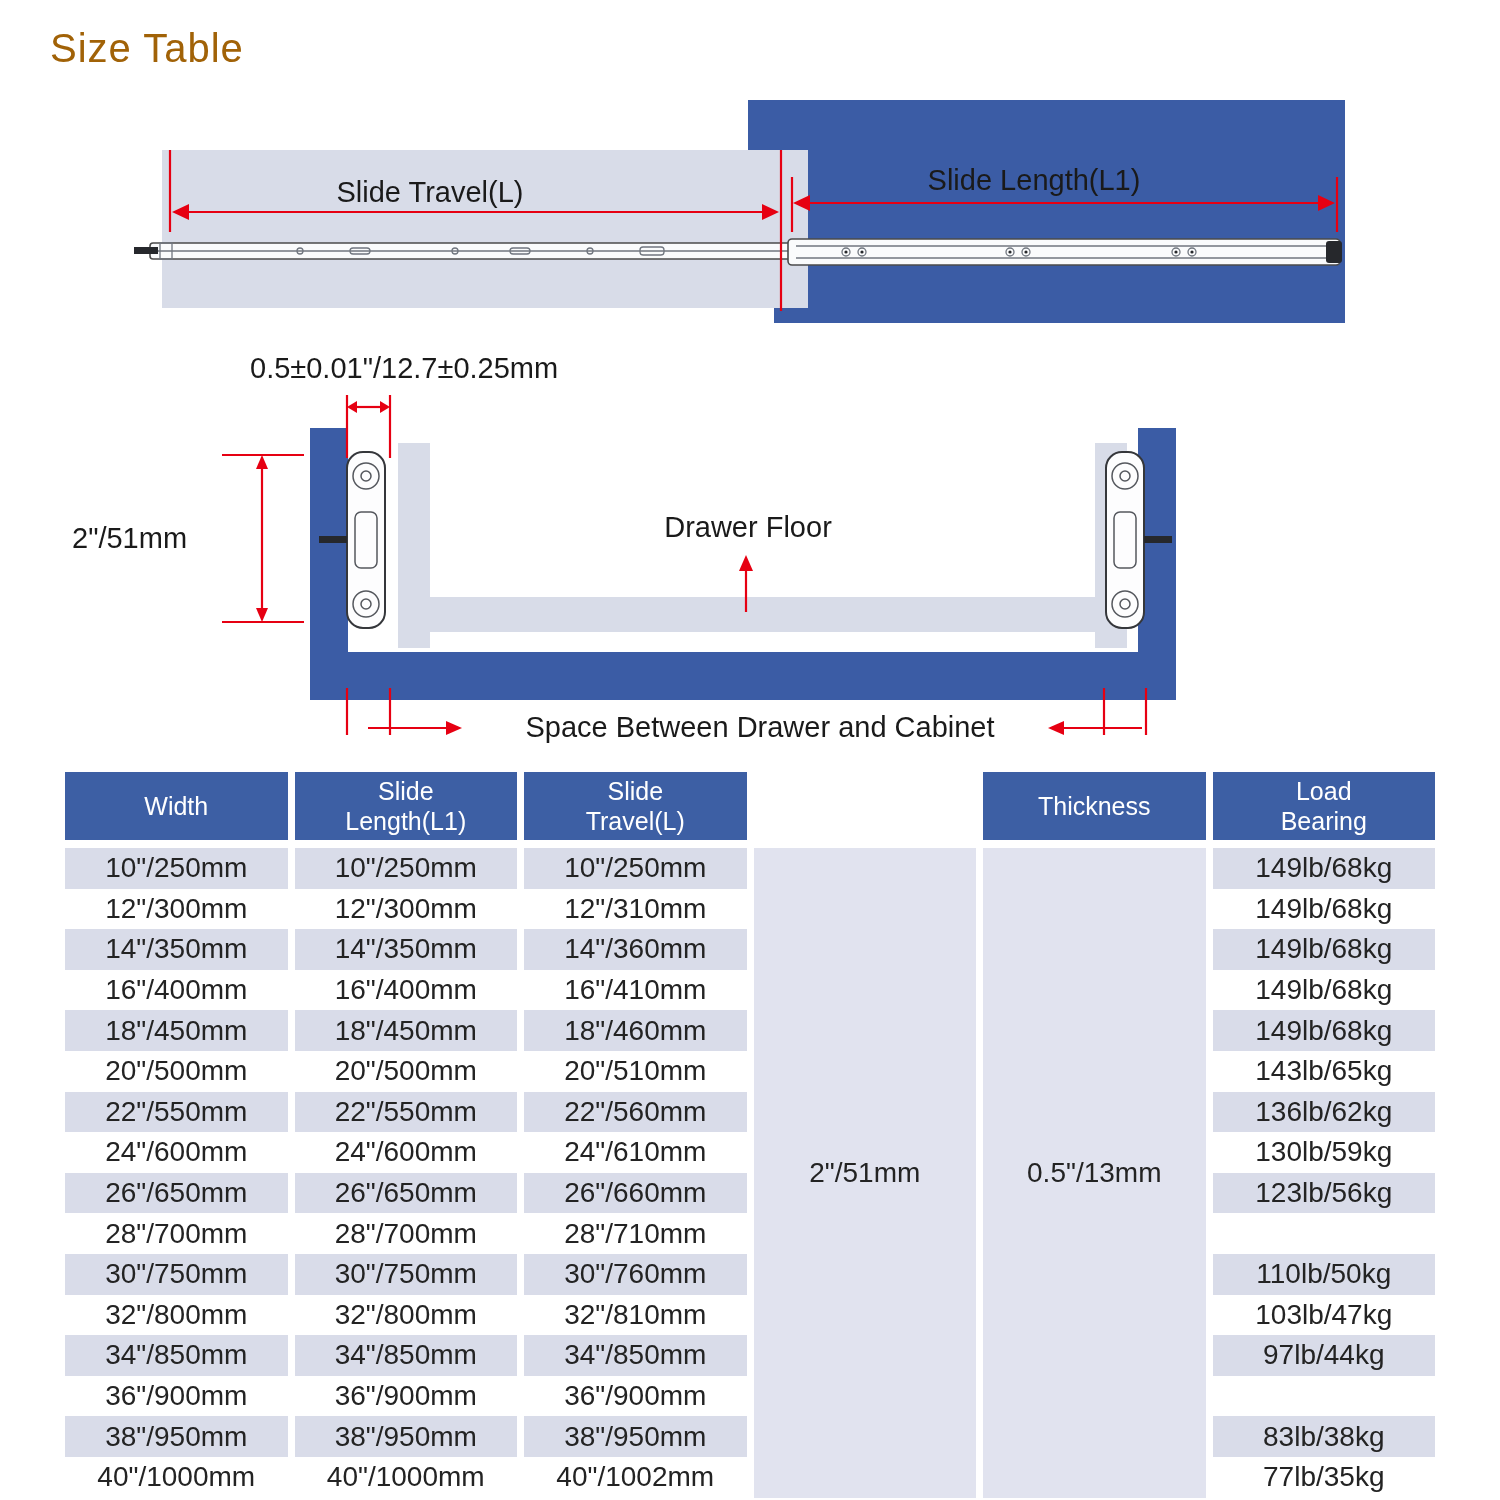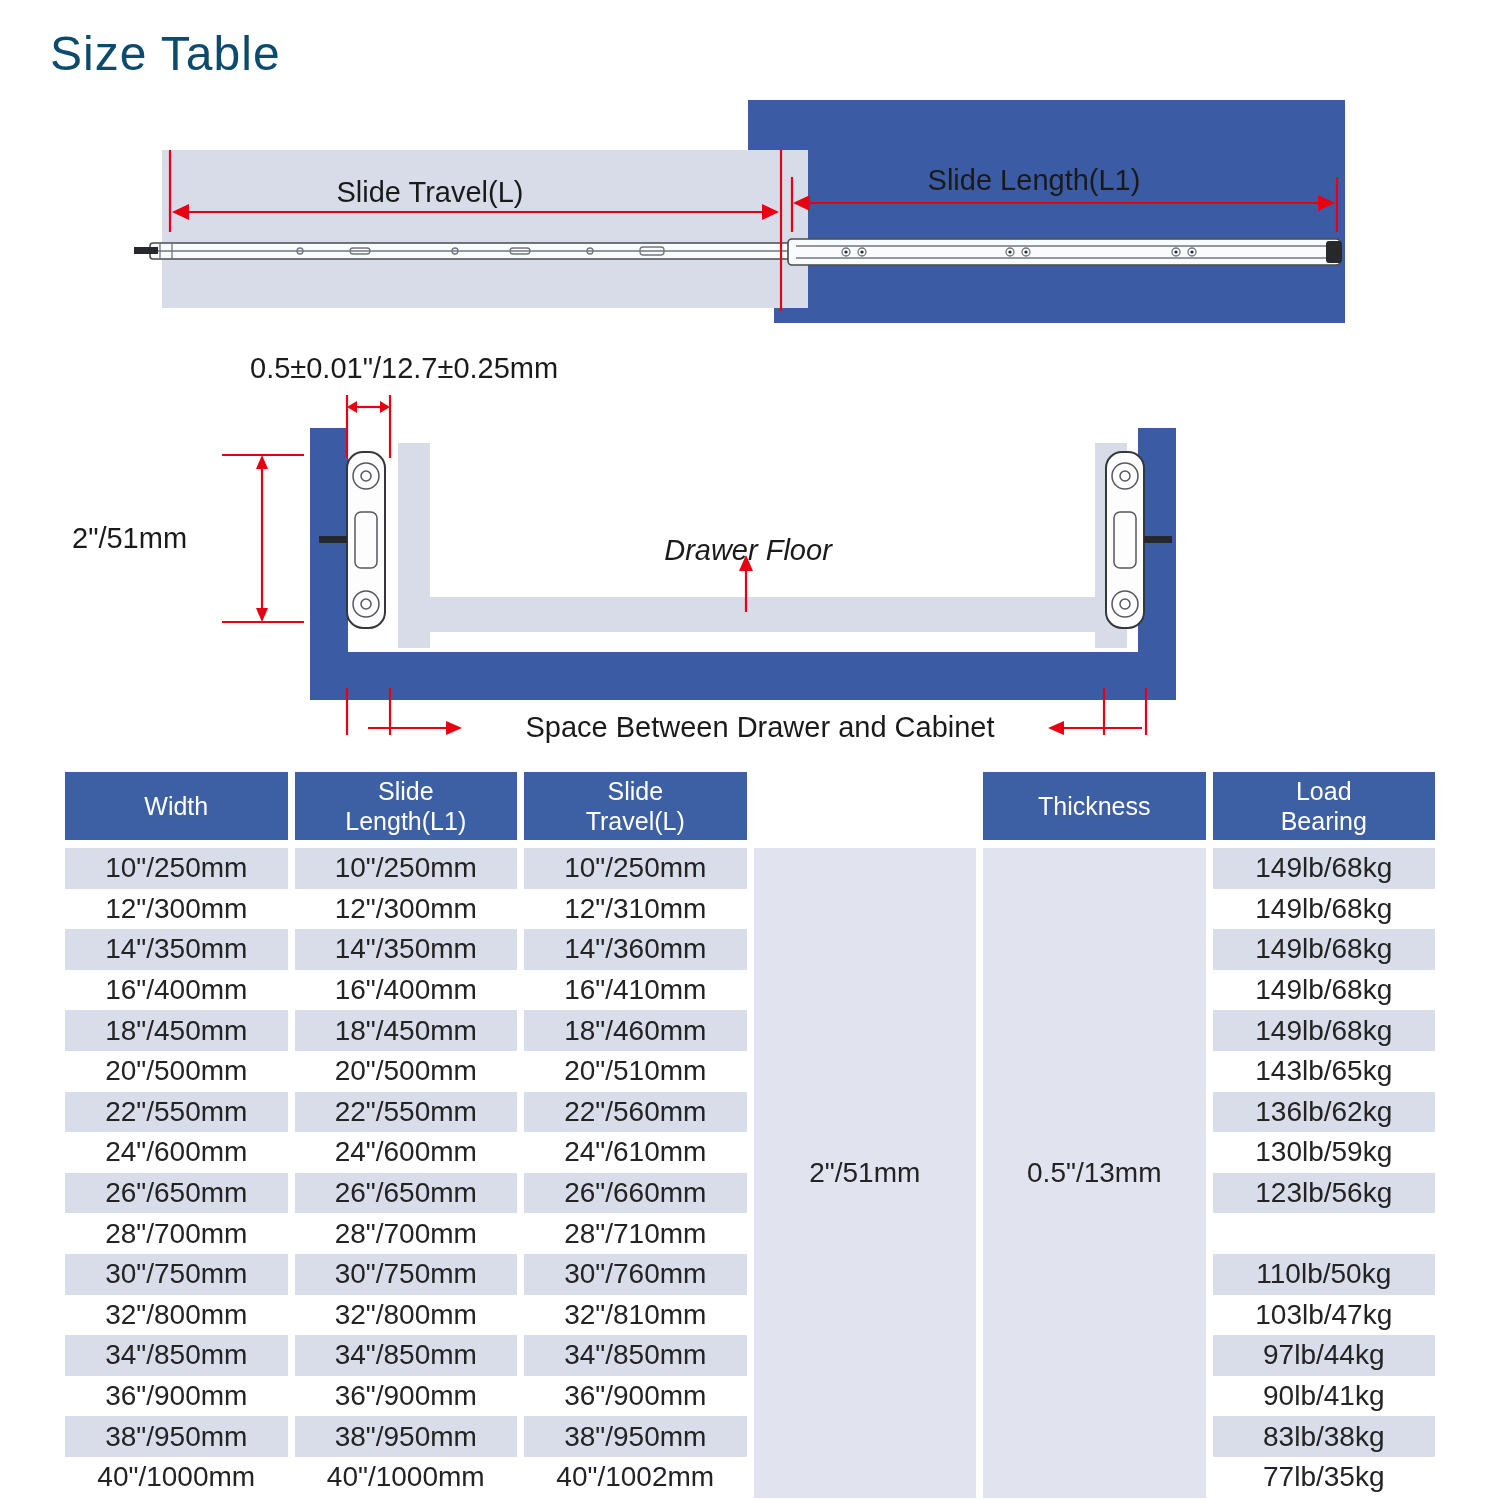--- a/index.html
+++ b/index.html
@@ -6,21 +6,21 @@
   html,body { background:#fff; }
   body {
     width:1500px; height:1500px; position:relative; overflow:hidden;
     font-family:"Liberation Sans", sans-serif; color:#222;
   }
   :root{
     --blue:#3b5ca5; --gray:#d8dce8; --header:#3d5fa4;
     --stripe:#d9dce9; --merged:#e1e3ef; --red:#e60012; --ink:#1a1a1a;
   }
   .abs{ position:absolute; }
-  #title{ left:50px; top:26px; font-size:48px; color:#0c4a6e; letter-spacing:1px; }
+  #title{ left:50px; top:26px; font-size:40px; color:#a16207; letter-spacing:1px; }
 
   .dlabel{ position:absolute; font-size:29px; color:var(--ink); white-space:nowrap; }
   .centered{ text-align:center; }
 
   svg{ position:absolute; left:0; display:block; }
   #svg-top{ top:0; }
   #svg-cross{ top:348px; }
 
   .fill-blue{ fill:var(--blue); }
   .fill-gray{ fill:var(--gray); }
@@ -179,21 +179,21 @@
   <g>
     <line class="rline" x1="1104" y1="688" x2="1104" y2="735"></line>
     <line class="rline" x1="1146" y1="688" x2="1146" y2="735"></line>
     <line class="rline" x1="1062" y1="728" x2="1142" y2="728"></line>
     <polygon class="rfill" points="1048,728 1064,721 1064,735"></polygon>
   </g>
 </svg>
 
 <div class="dlabel" style="left:250px; top:352px;">0.5±0.01"/12.7±0.25mm</div>
 <div class="dlabel" style="left:72px; top:522px;">2"/51mm</div>
-<div class="dlabel centered" style="left:548px; top:534px; width:400px;font-style:italic;">Drawer Floor</div>
+<div class="dlabel centered" style="left:548px; top:511px; width:400px;">Drawer Floor</div>
 <div class="dlabel centered" style="left:410px; top:711px; width:700px;">Space Between Drawer and Cabinet</div>
 
 <div id="size-table">
   <div class="th" style="grid-column:1">Width</div>
   <div class="th" style="grid-column:2">Slide
 Length(L1)</div>
   <div class="th" style="grid-column:3">Slide
 Travel(L)</div>
   <div class="th" style="grid-column:6">Load
 Bearing</div>
@@ -249,21 +249,20 @@
     <div class="td" style="grid-area: 13 / 2;">32"/800mm</div>
     <div class="td" style="grid-area: 13 / 3;">32"/810mm</div>
     <div class="td" style="grid-area: 13 / 6;">103lb/47kg</div>
     <div class="td stripe" style="grid-area: 14 / 1;">34"/850mm</div>
     <div class="td stripe" style="grid-area: 14 / 2;">34"/850mm</div>
     <div class="td stripe" style="grid-area: 14 / 3;">34"/850mm</div>
     <div class="td stripe" style="grid-area: 14 / 6;">97lb/44kg</div>
     <div class="td" style="grid-area: 15 / 1;">36"/900mm</div>
     <div class="td" style="grid-area: 15 / 2;">36"/900mm</div>
     <div class="td" style="grid-area: 15 / 3;">36"/900mm</div>
-    <div class="td" style="grid-area: 15 / 6;">90lb/41kg</div>
     <div class="td stripe" style="grid-area: 16 / 1;">38"/950mm</div>
     <div class="td stripe" style="grid-area: 16 / 2;">38"/950mm</div>
     <div class="td stripe" style="grid-area: 16 / 3;">38"/950mm</div>
     <div class="td stripe" style="grid-area: 16 / 6;">83lb/38kg</div>
     <div class="td" style="grid-area: 17 / 1;">40"/1000mm</div>
     <div class="td" style="grid-area: 17 / 2;">40"/1000mm</div>
     <div class="td" style="grid-area: 17 / 3;">40"/1002mm</div>
     <div class="td" style="grid-area: 17 / 6;">77lb/35kg</div>
   </div>
 

